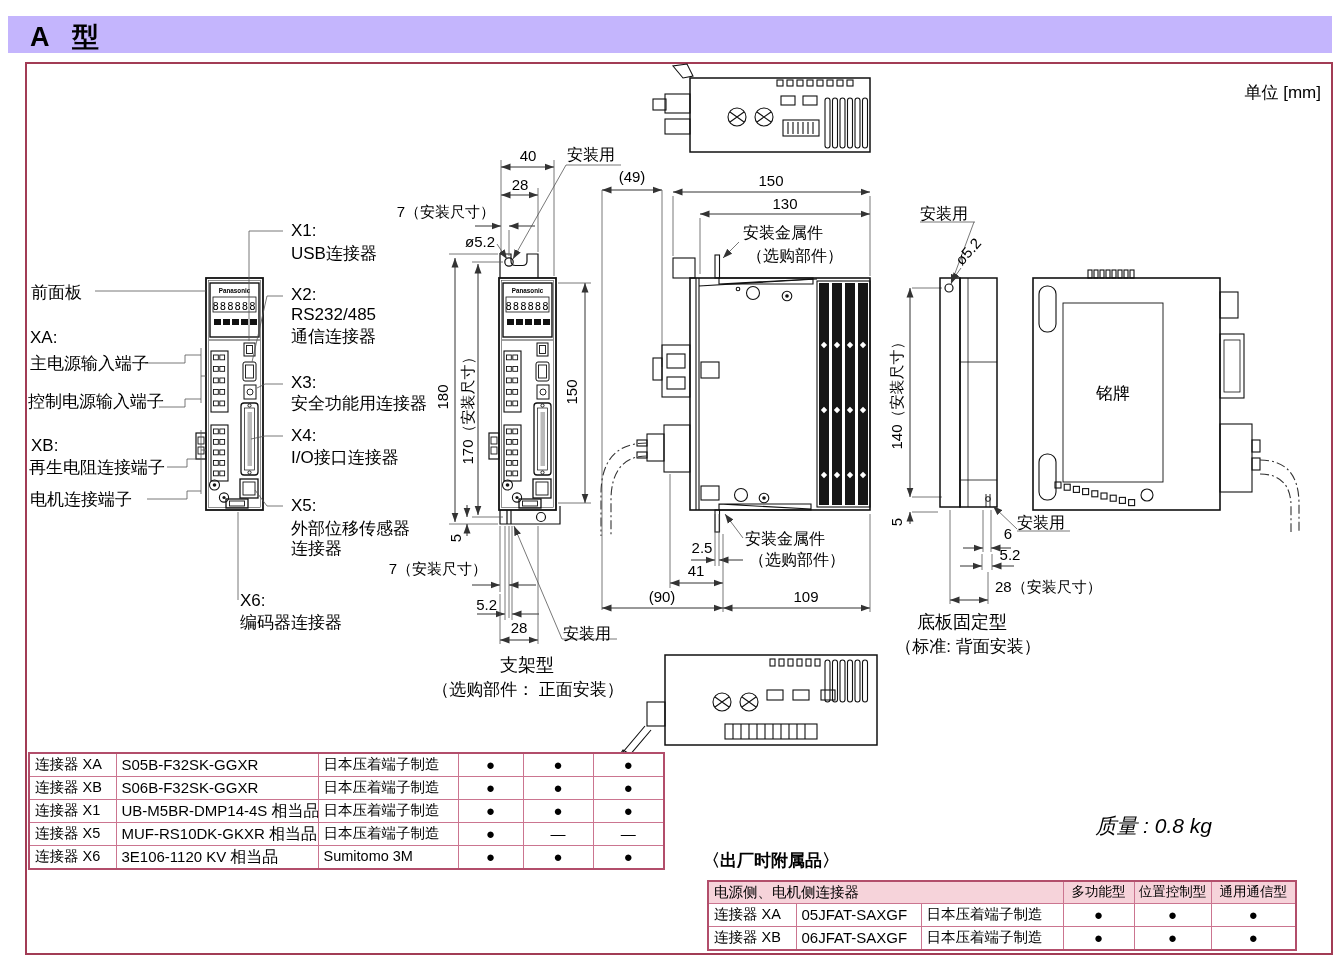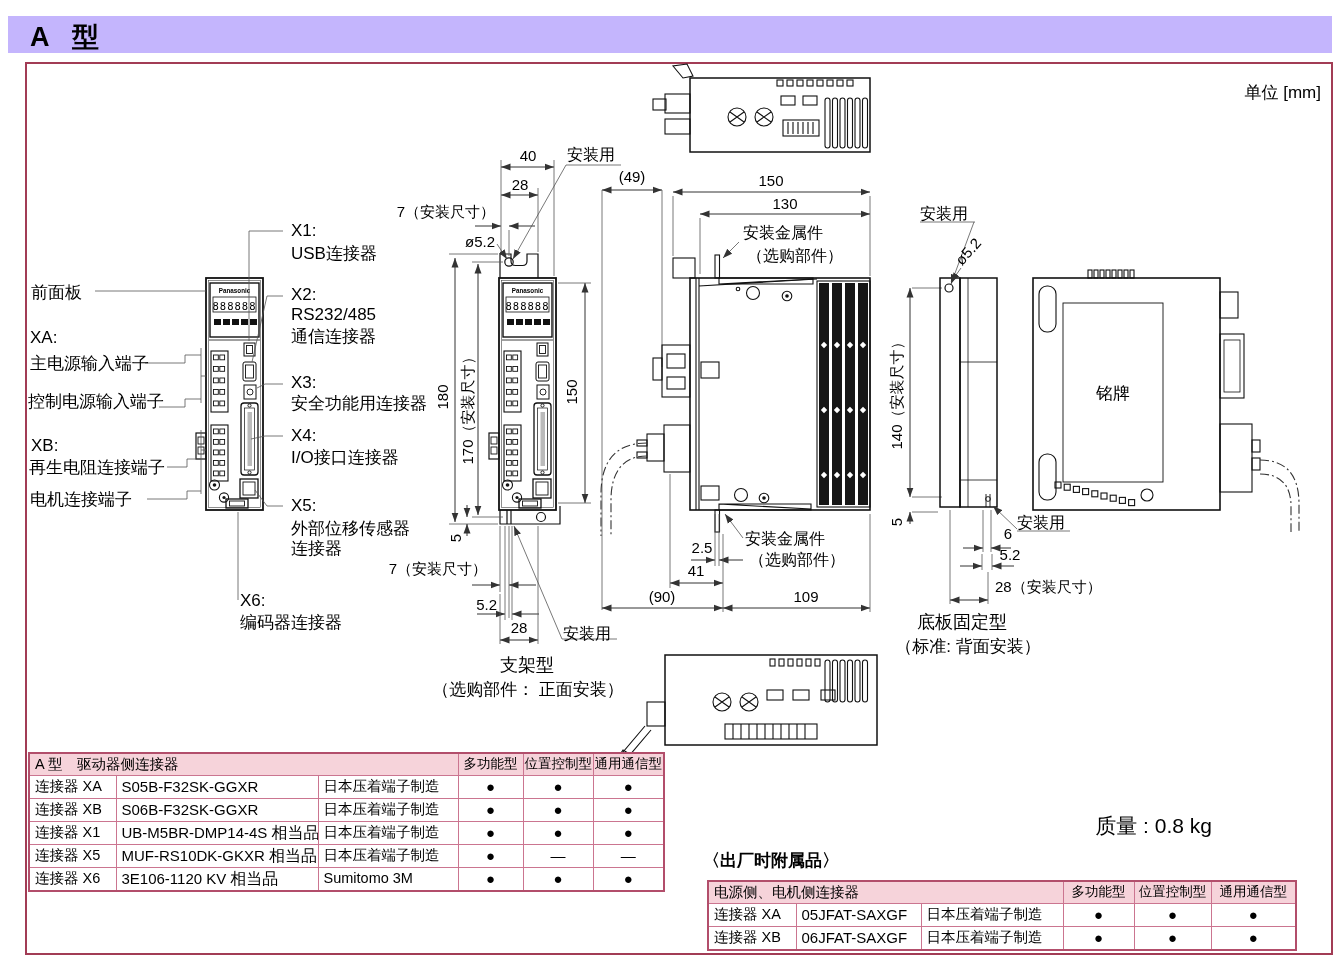--- a/index.html
+++ b/index.html
@@ -12,21 +12,21 @@
   svg text{fill:#000;stroke:none;font-family:"Liberation Sans",sans-serif;}
   svg .t15{font-size:15px;}
   svg .t16{font-size:16px;}
   svg .t17{font-size:17px;}
   svg .t18{font-size:18px;}
   svg .micro{font-size:6.3px;font-weight:bold;}
   svg .seg{font-size:10.5px;font-family:"DejaVu Sans Mono",monospace;letter-spacing:1px;}
   .dl,.da{stroke:#333;stroke-width:1;fill:none;}
   .xl{stroke:#555;stroke-width:0.8;fill:none;}
   .cbl{stroke:#333;stroke-width:1.1;fill:none;stroke-dasharray:9 3 2 3;}
-  .mass{position:absolute;left:1000px;top:812px;width:212px;text-align:right;font-size:21px;}
+  .mass{position:absolute;left:1000px;top:812px;width:212px;text-align:right;font-size:21px;font-style:italic;}
   .acc-heading{position:absolute;left:703px;top:849px;font-size:17px;font-weight:bold;text-align:center;}
   table.spec{position:absolute;border-collapse:collapse;table-layout:fixed;background:#fff;
              border:2px solid #b24e6b;}
   table.spec td{border:1.2px solid #cb7590;font-size:14.5px;padding:0 5px;height:22px;
                 line-height:1.05;white-space:nowrap;overflow:hidden;}
   table.spec tr.thead td{background:#f6d3da;height:21px;}
   table.spec td.mark{text-align:center;padding:0;font-size:15px;}
   table.spec td.colh{text-align:center;padding:0 1px;font-size:13.5px;}
   table.spec .model{font-size:15px;}
   table.spec .sfx{font-size:16px;}
@@ -415,26 +415,20 @@
 <table class="spec" id="t1">
   <colgroup>
       <col style="width:87px">
       <col style="width:202px">
       <col style="width:140px">
       <col style="width:65px">
       <col style="width:70px">
       <col style="width:71px">
     </colgroup>
   <tbody>
-      <tr class="thead">
-    <td colspan="3">A 型　驱动器侧连接器</td>
-    <td class="colh">多功能型</td>
-    <td class="colh">位置控制型</td>
-    <td class="colh">通用通信型</td>
-  </tr>
   <tr>
     <td>连接器 XA</td>
     <td><span class="model">S05B-F32SK-GGXR</span> <span class="sfx"></span></td>
     <td>日本压着端子制造</td>
     <td class="mark">●</td>
     <td class="mark">●</td>
     <td class="mark">●</td>
   </tr>
   <tr>
     <td>连接器 XB</td>

